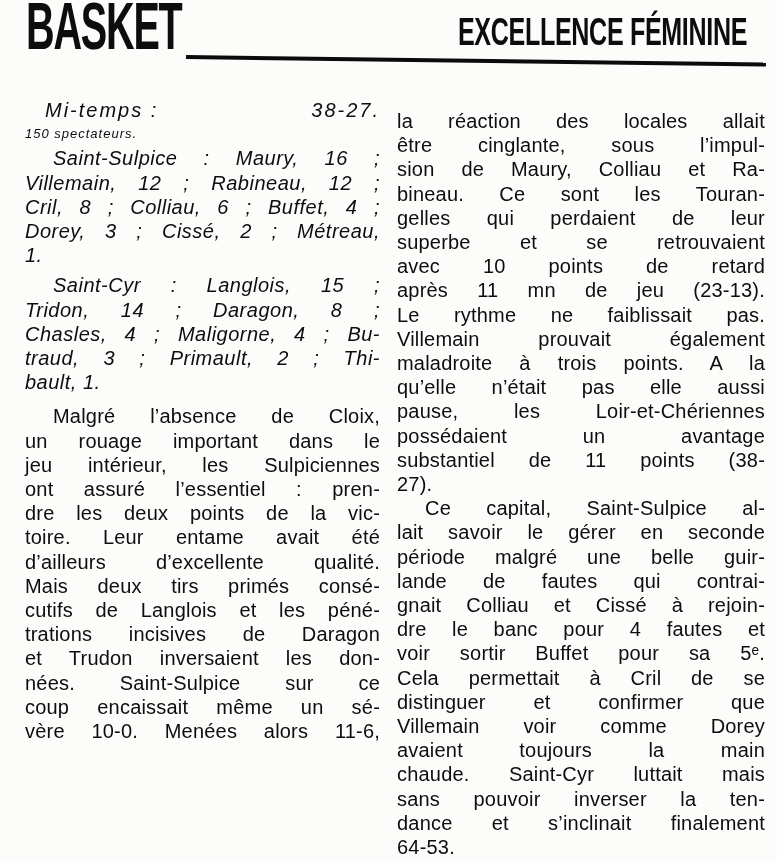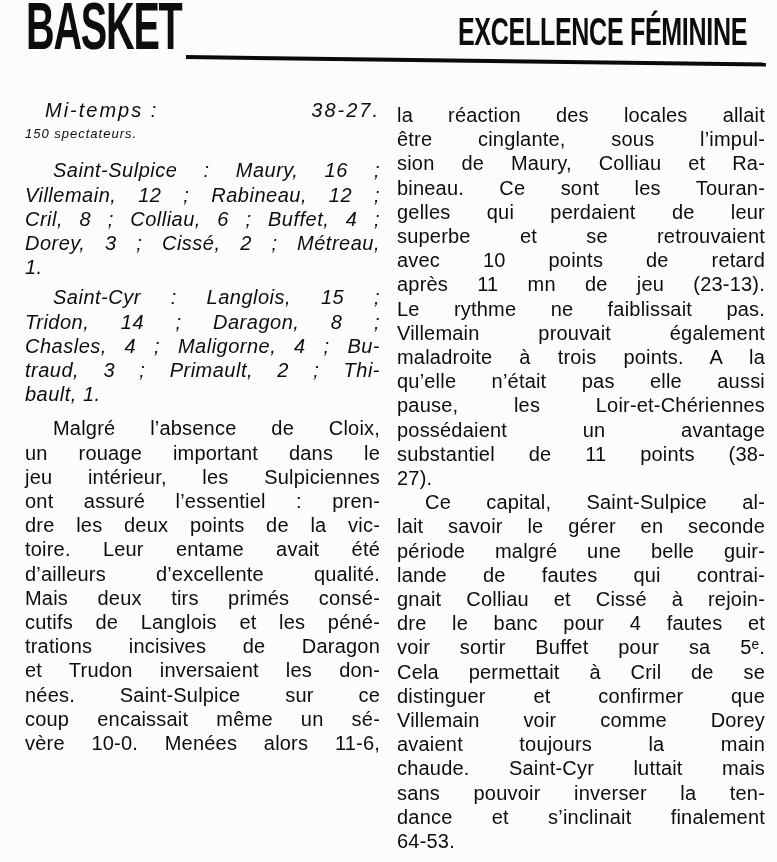--- a/index.html
+++ b/index.html
@@ -29,38 +29,38 @@
     position: absolute; left: 186px; top: 55px;
     width: 580px; height: 4px;
     background: #0b0b0b;
     transform: rotate(0.75deg); transform-origin: 0 50%;
   }
   .columns {
     position: absolute; left: 25px; top: 98px;
     display: flex; gap: 17px;
   }
   .col-left  { width: 355px; }
-  .col-right { width: 368px; padding-top: 5px; }
+  .col-right { width: 368px; padding-top: 5px; margin-top: 6px; }
 
   .article-title {
     margin: 0 0 17px 2px;
     font-size: 30px; font-weight: 700; line-height: 34px;
     letter-spacing: 0.3px;
   }
   .halftime-line {
     display: flex; justify-content: space-between;
     font-style: italic; font-size: 20px; line-height: 24.2px;
     padding-left: 20px; letter-spacing: 2px;
   }
   .attendance {
     font-style: italic; font-size: 13px; line-height: 24.2px;
     letter-spacing: 1px;
   }
   .para { margin: 0; }
-  .roster { font-style: italic; margin-top: 12px; }
+  .roster { font-style: italic; margin-top: 0; }
   .roster + .roster { margin-top: 6px; }
   .body-para { margin-top: 10px; }
 
   .tline {
     font-size: 20px; line-height: 24.2px;
     letter-spacing: 0.2px;
     text-align: justify; text-align-last: justify;
   }
   .roster .tline { letter-spacing: 0.5px; }
   .tline.ind { text-indent: 28px; }

